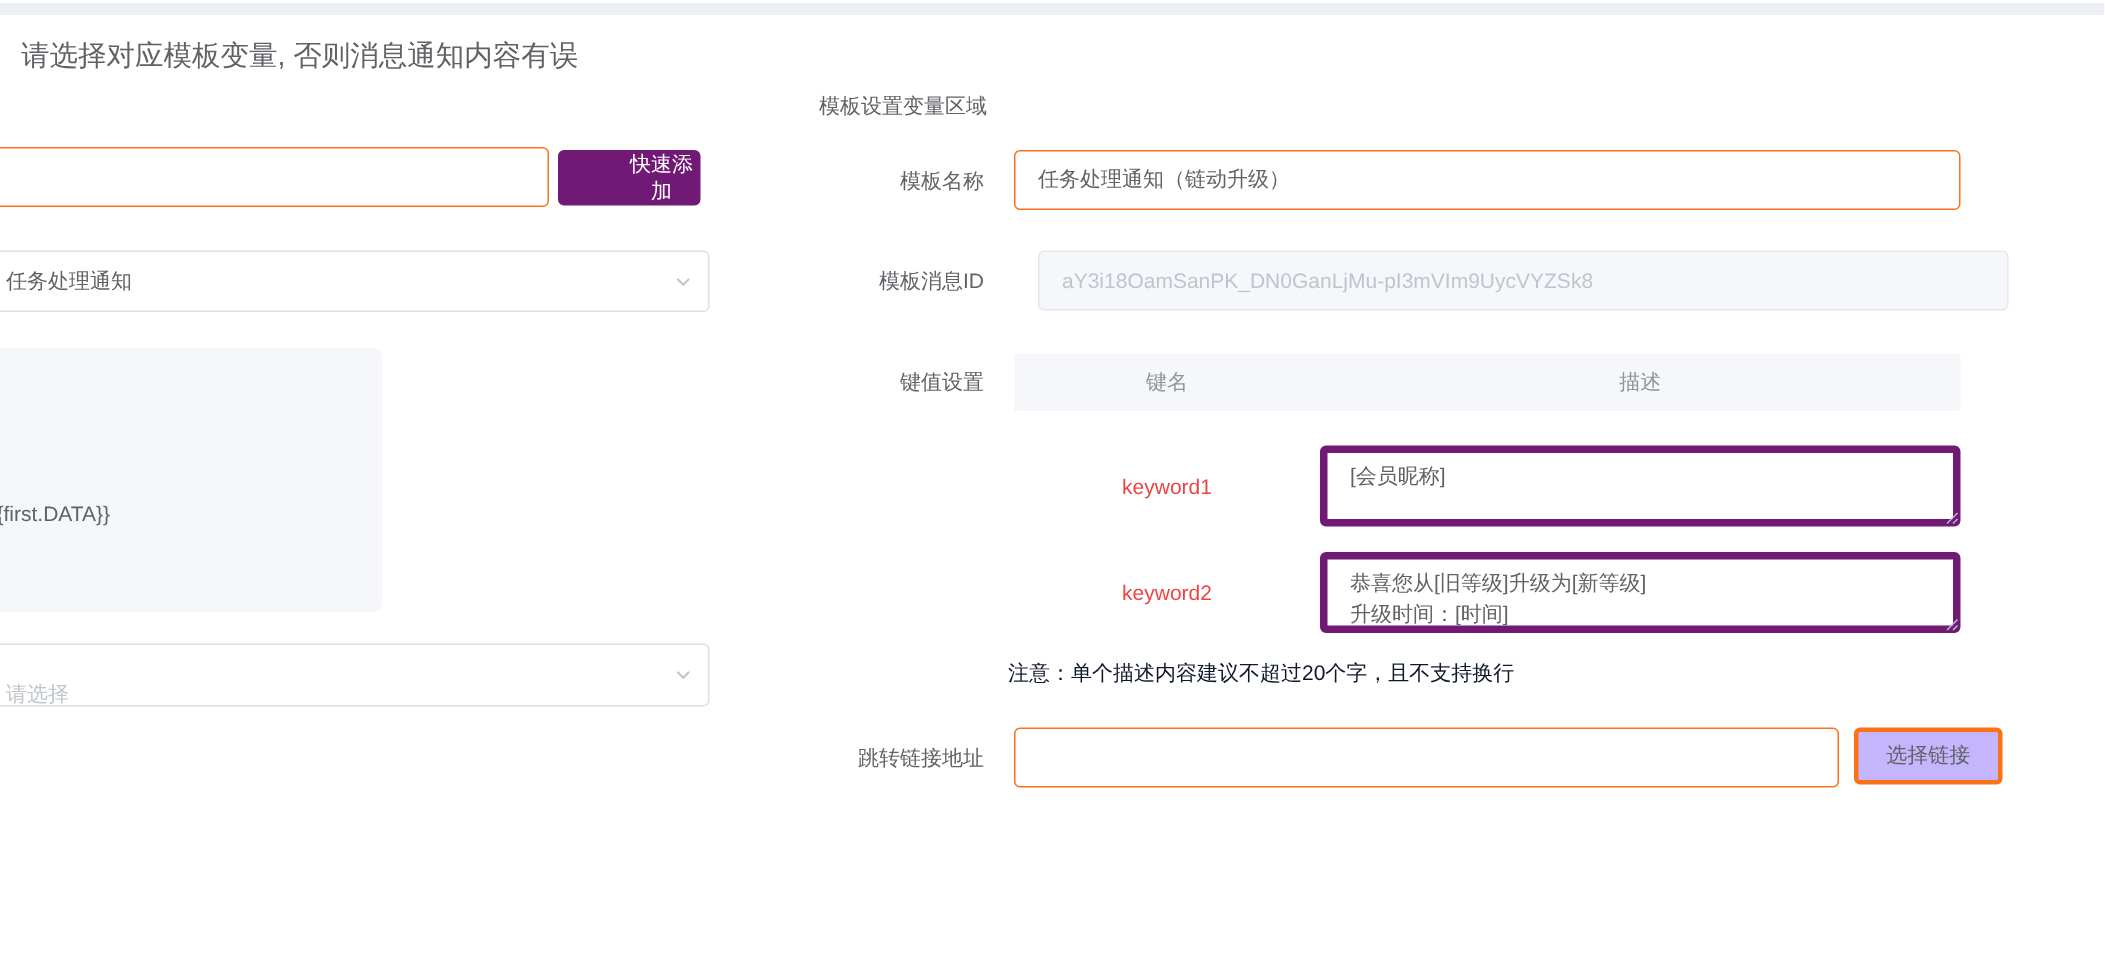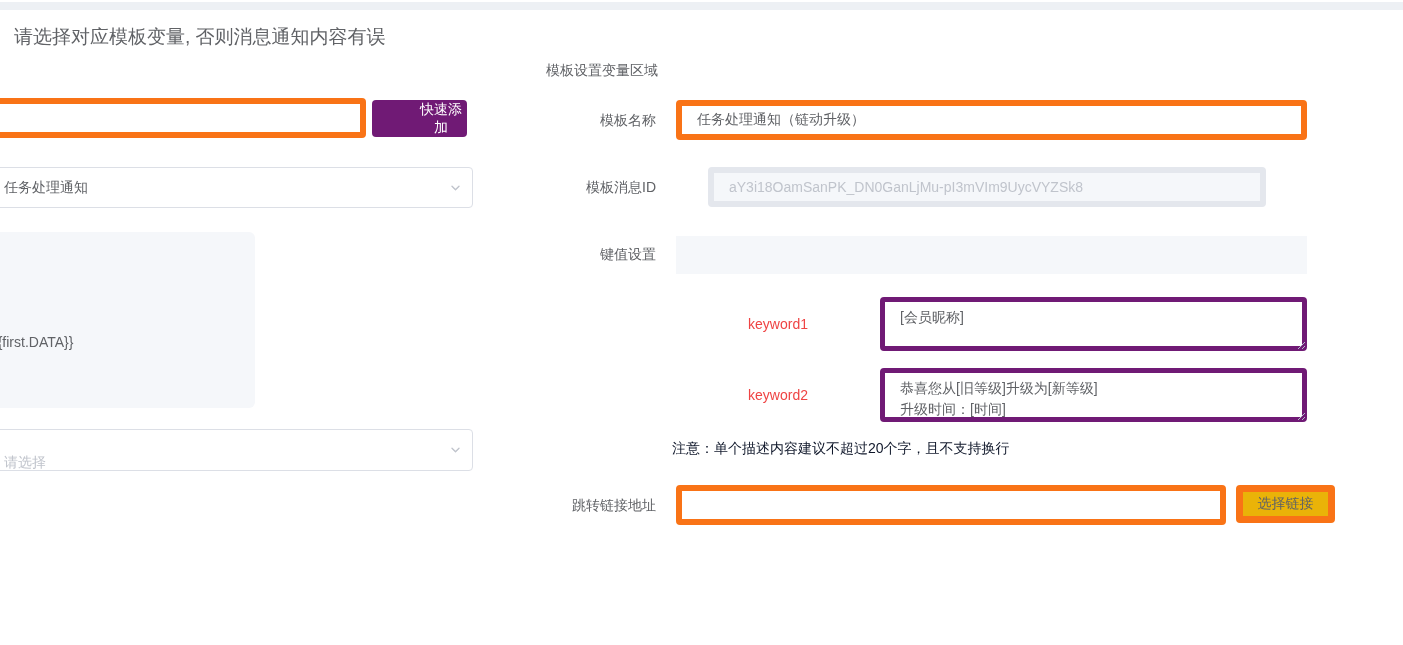--- a/index.html
+++ b/index.html
@@ -15,21 +15,21 @@
   .abs { position: absolute; }
 
   
   .topbar { left: 0; top: 2px; width: 1403px; height: 8px; background: #edf0f4; }
 
   
   .warning { left: 14px; top: 24px; font-size: 19px; color: #606266; white-space: nowrap; }
 
   
   .el-input {
-    border: 6px solid #f97316;
+    border: 1px solid #f97316;
     border-radius: 4px;
     background: #ffffff;
     height: 40px;
     font-size: 14px;
     color: #606266;
     padding: 0 15px;
     outline: none;
     font-family: inherit;
     width: 100%;
   }
@@ -71,21 +71,21 @@
   .form-label {
     left: 546px; width: 110px; text-align: right;
     font-size: 14px; color: #606266; line-height: 40px; white-space: nowrap;
   }
   .lbl-name  { top: 100px; }
   .lbl-id    { top: 167px; }
   .lbl-kv    { top: 235px; line-height: 38px; }
   .lbl-jump  { top: 485px; }
 
   .input-name { left: 676px; top: 100px; width: 631px; height: 40px; }
-  .input-id   { left: 708px; top: 167px; width: 558px; height: 40px; }
+  .input-id   { left: 692px; top: 167px; width: 647px; height: 40px; }
   .input-jump { left: 676px; top: 485px; width: 550px; height: 40px; }
 
   .kv-header {
     left: 676px; top: 236px; width: 631px; height: 38px;
     background: #f5f7fa; display: flex; align-items: center;
     color: #909399; font-size: 14px;
   }
   .kv-header .col-key { width: 204px; text-align: center; }
   .kv-header .col-desc { flex: 1; text-align: center; }
 
@@ -106,21 +106,21 @@
   .kv-ta-1 { top: 297px; }
   .kv-ta-2 { top: 368px; }
   .resize-handle { position: absolute; width: 10px; height: 10px; cursor: nwse-resize; display: flex; }
   .rh-1 { left: 1296px; top: 340px; }
   .rh-2 { left: 1296px; top: 411px; }
 
   .kv-note { left: 672px; top: 440px; font-size: 14px; color: #0f172a; white-space: nowrap; }
 
   .choose-link-btn {
     left: 1236px; top: 485px; width: 99px; height: 38px;
-    background: #eab308; border: 7px solid #f97316; border-radius: 4px;
+    background: #c4b5fd; border: 3px solid #f97316; border-radius: 4px;
     color: #606266; font-size: 14px; font-family: inherit; cursor: pointer;
     display: flex; align-items: center; justify-content: center;
   }
 </style>
 </head>
 <body>
 
 <div class="abs topbar"></div>
 
 <div class="abs warning">请选择对应模板变量, 否则消息通知内容有误</div>
@@ -158,20 +158,22 @@
 <div class="abs section-title">模板设置变量区域</div>
 
 <div class="abs form-label lbl-name">模板名称</div>
 <input class="abs el-input input-name" value="任务处理通知（链动升级）" style="">
 
 <div class="abs form-label lbl-id">模板消息ID</div>
 <input class="abs el-input input-id" disabled="" value="aY3i18OamSanPK_DN0GanLjMu-pI3mVIm9UycVYZSk8" style="">
 
 <div class="abs form-label lbl-kv">键值设置</div>
 <div class="abs kv-header">
+  <div class="col-key">键名</div>
+  <div class="col-desc">描述</div>
 </div>
 
 <div class="abs kv-key-label kv-key-1">keyword1</div>
 <textarea class="abs kv-textarea kv-ta-1" style="">[会员昵称]</textarea>
 <span class="resize-handle rh-1">
   <svg width="10" height="10" viewBox="0 0 10 10">
       <path d="M9 2 L2 9 M9 6 L6 9" stroke="#b4bccc" stroke-width="1" fill="none"></path>
     </svg>
 </span>
 

